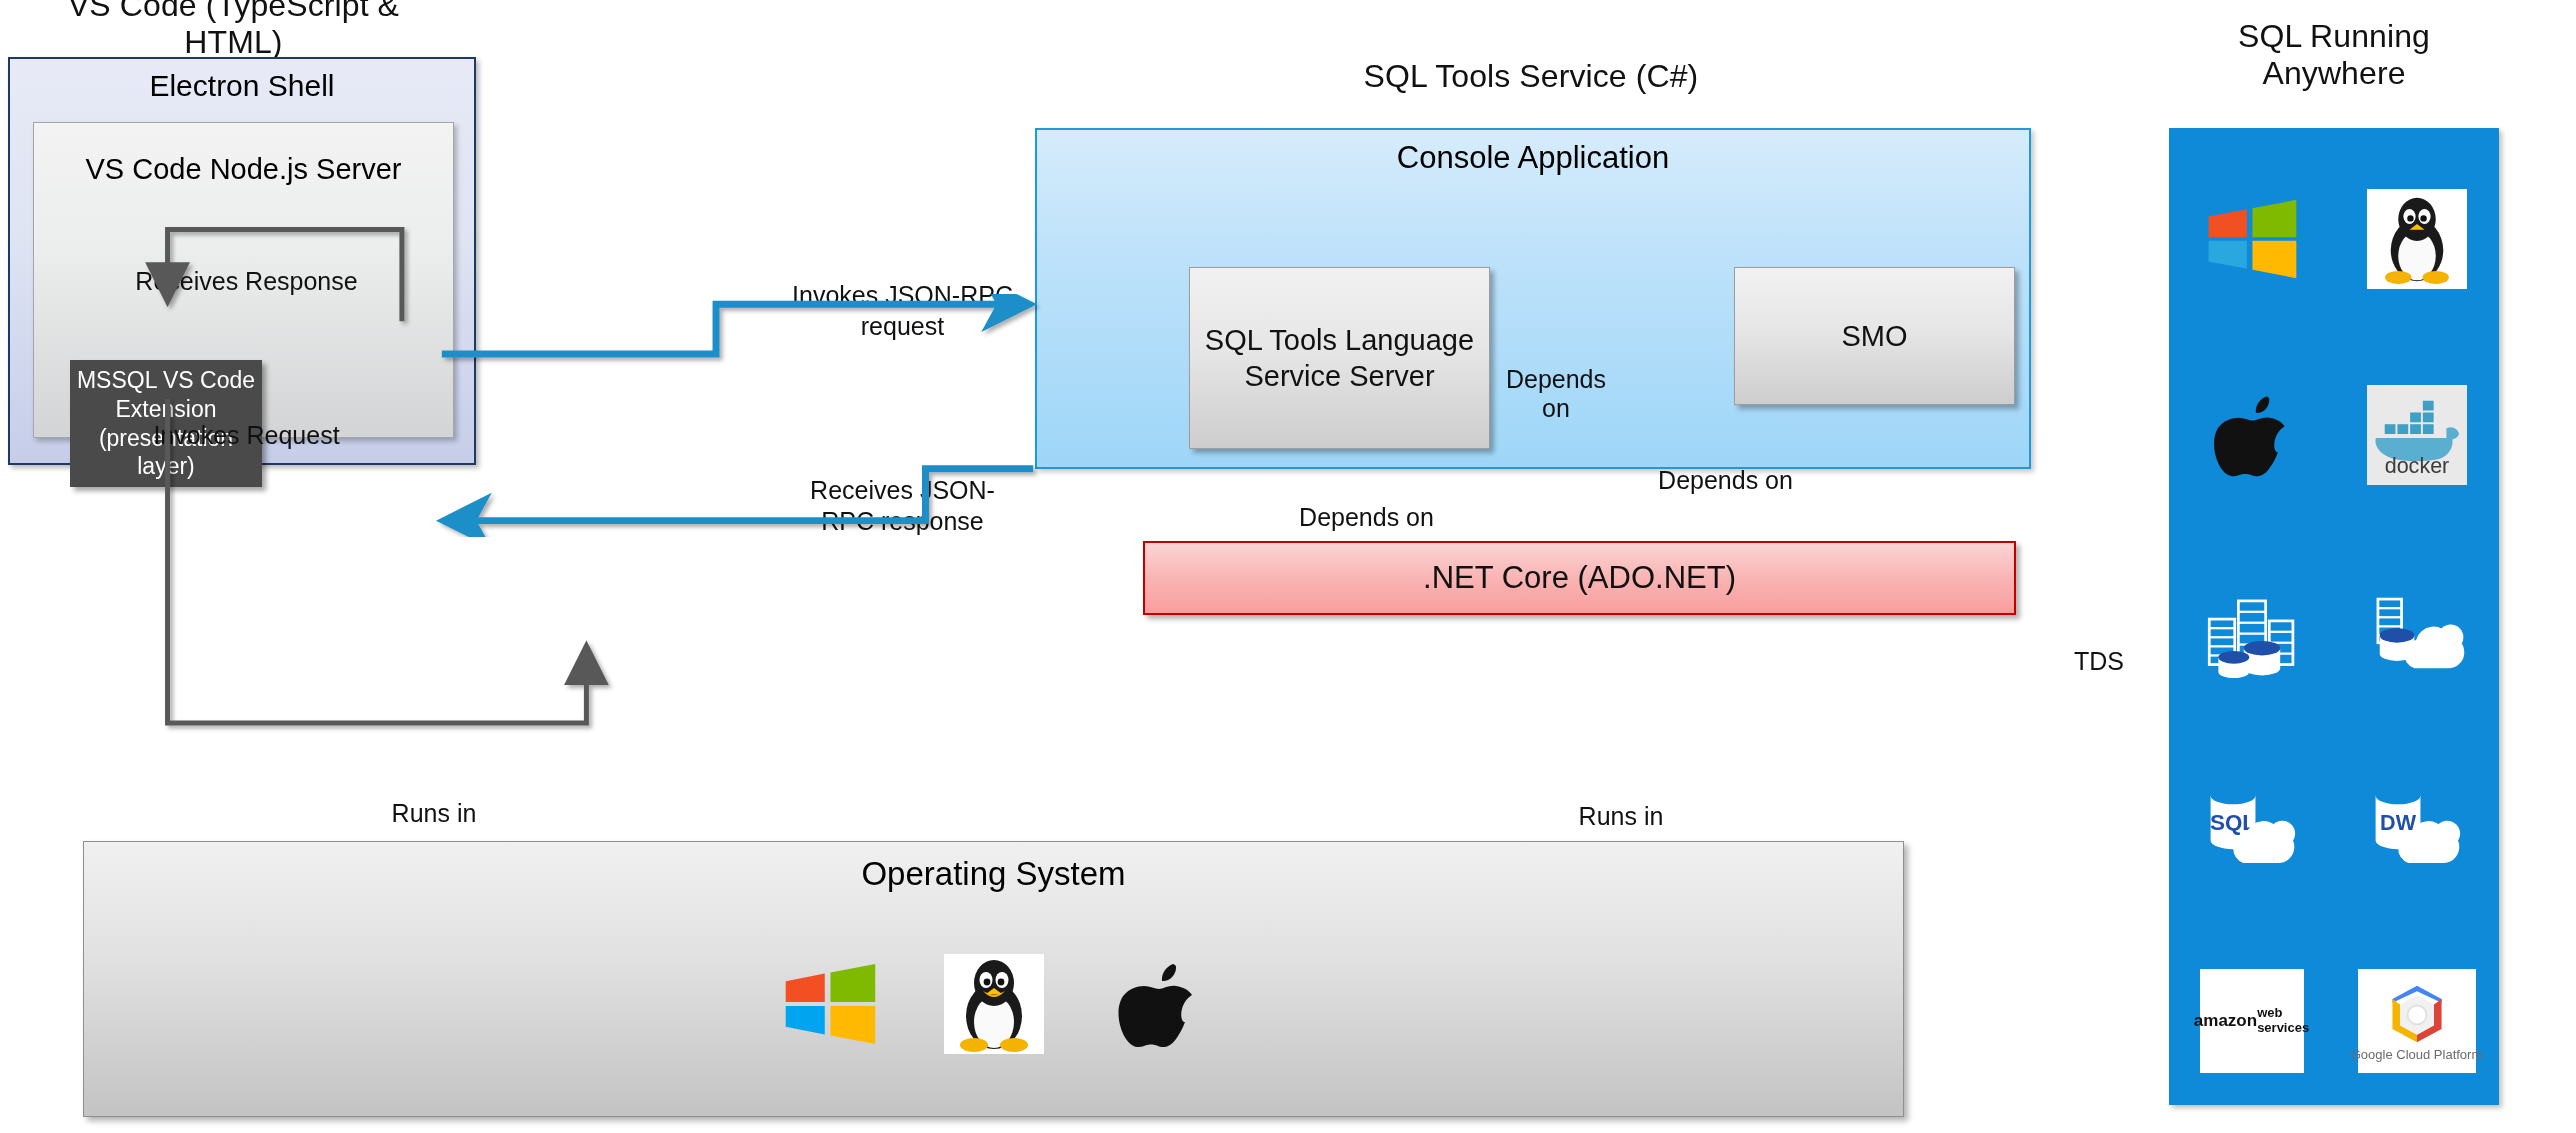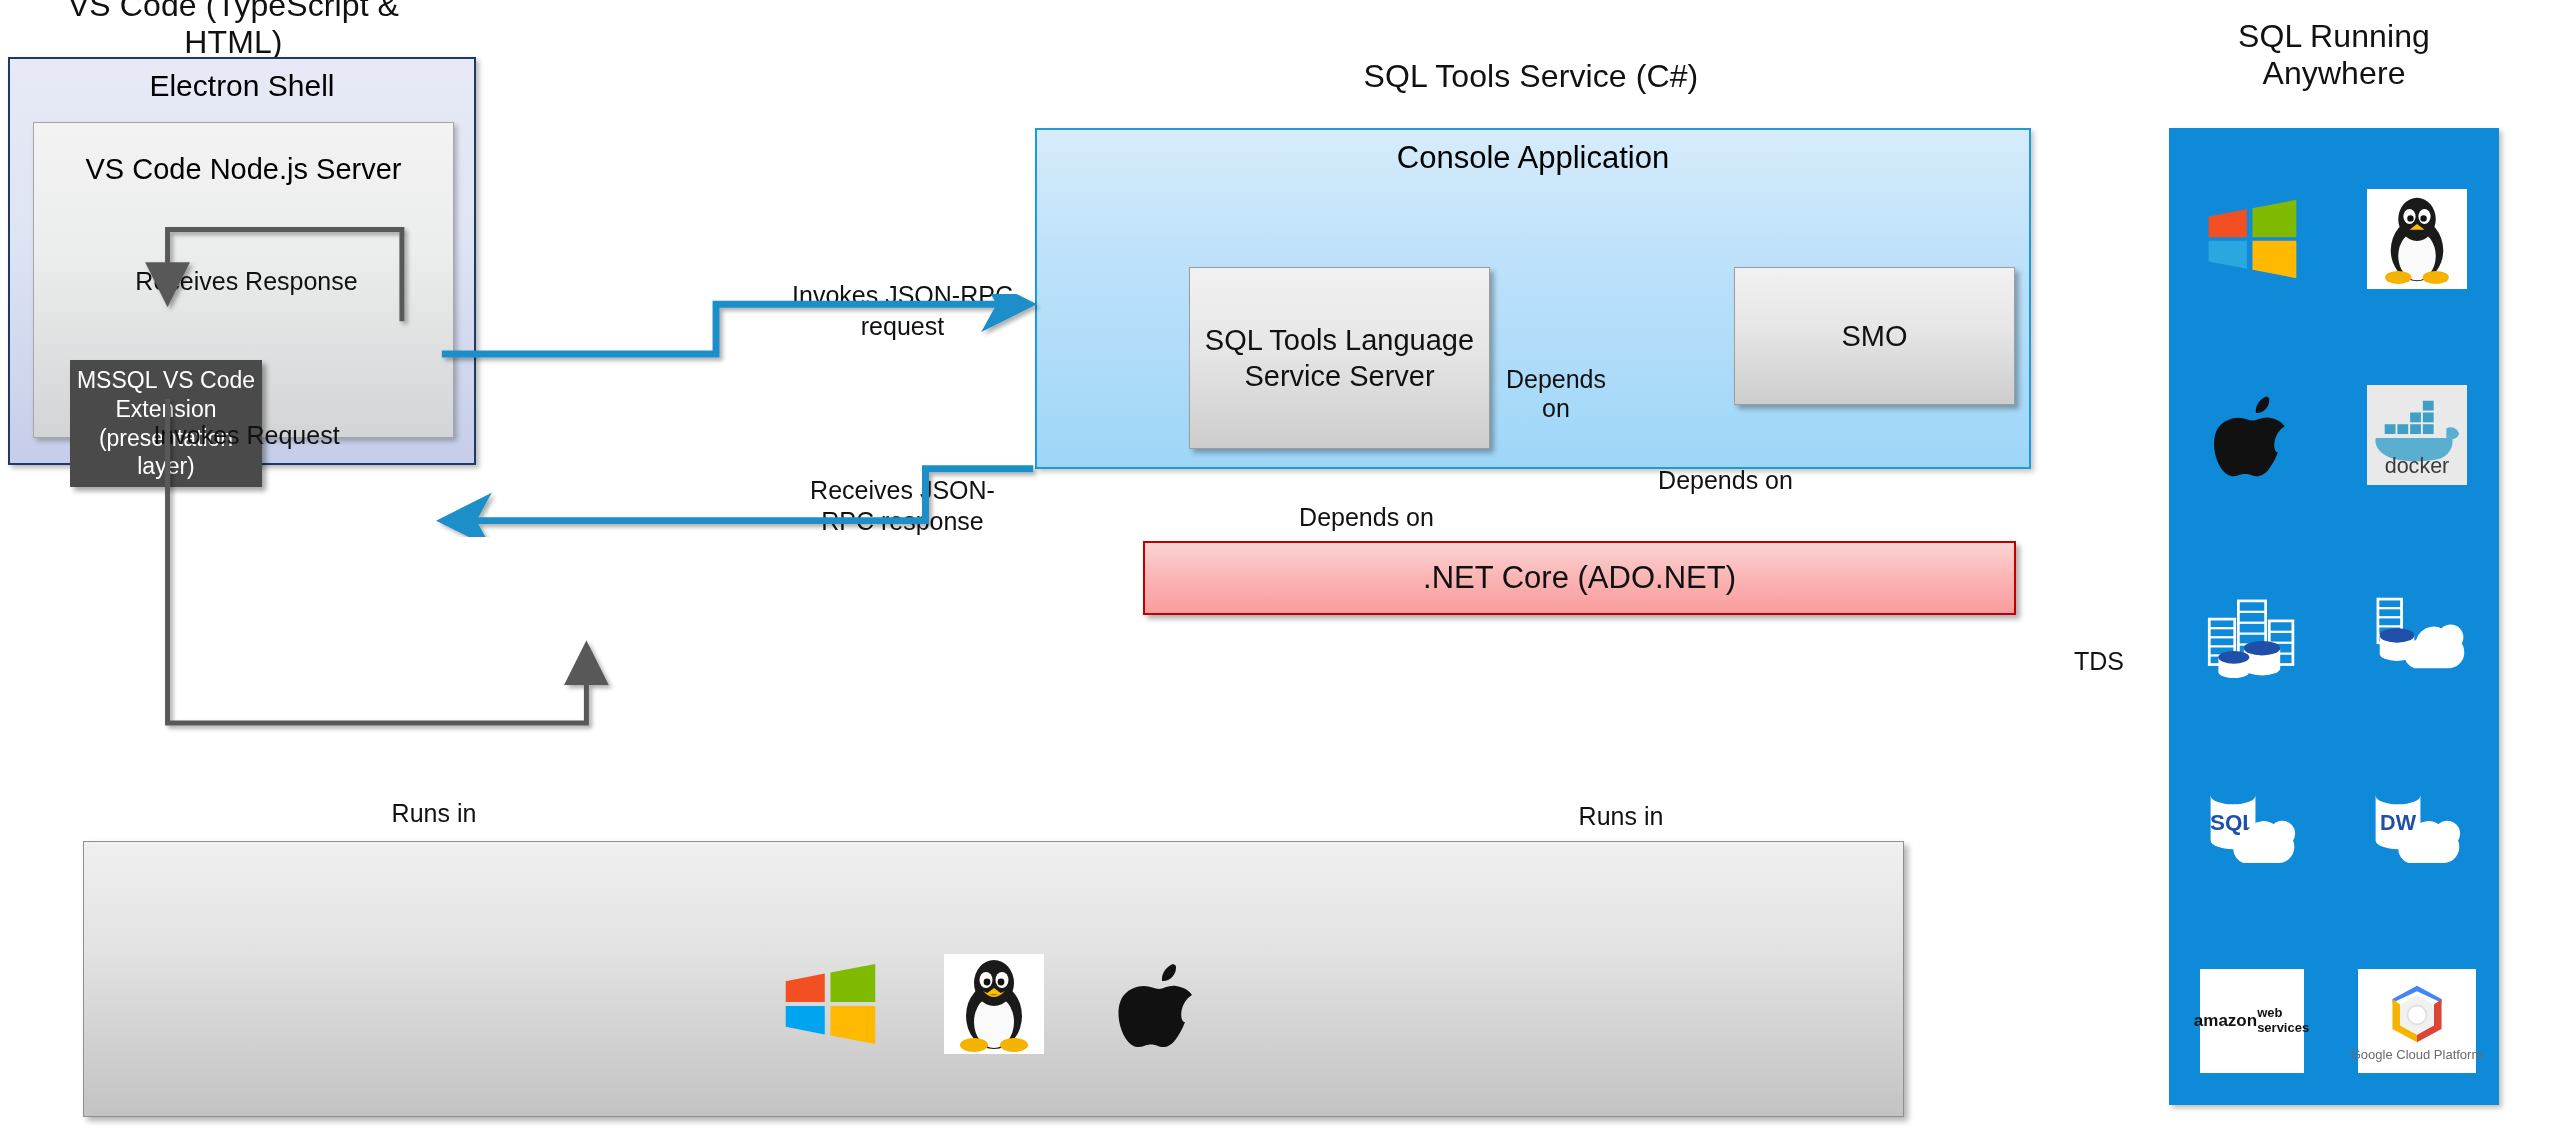--- a/index.html
+++ b/index.html
@@ -138,20 +138,21 @@
 
 <div class="abs conn-label ctr" style="left:788px;top:429px;width:229px;height:70px;line-height:1.25;">Receives JSON-RPC response</div>
 
 <div class="abs conn-label ctr" style="left:2034px;top:602px;width:130px;height:34px;">TDS</div>
 
 <div class="abs conn-label ctr" style="left:354px;top:755px;width:160px;height:32px;">Runs in</div>
 
 <div class="abs conn-label ctr" style="left:1541px;top:758px;width:160px;height:32px;">Runs in</div>
 
 <div class="abs" id="operating-system">
+  <div class="abs ctr" id="operating-system-title">Operating System</div>
 
   <div class="abs" id="os-logos">
 
     <span class="tile">
       <svg width="105" height="100" viewBox="0 0 105 100">
         <polygon points="6,26 47,18 47,48 6,48" fill="#f25022"></polygon>
         <polygon points="53,17 100,8 100,48 53,48" fill="#7fba00"></polygon>
         <polygon points="6,52 47,52 47,82 6,74" fill="#00a4ef"></polygon>
         <polygon points="53,52 100,52 100,92 53,83" fill="#ffb900"></polygon>
       </svg>

